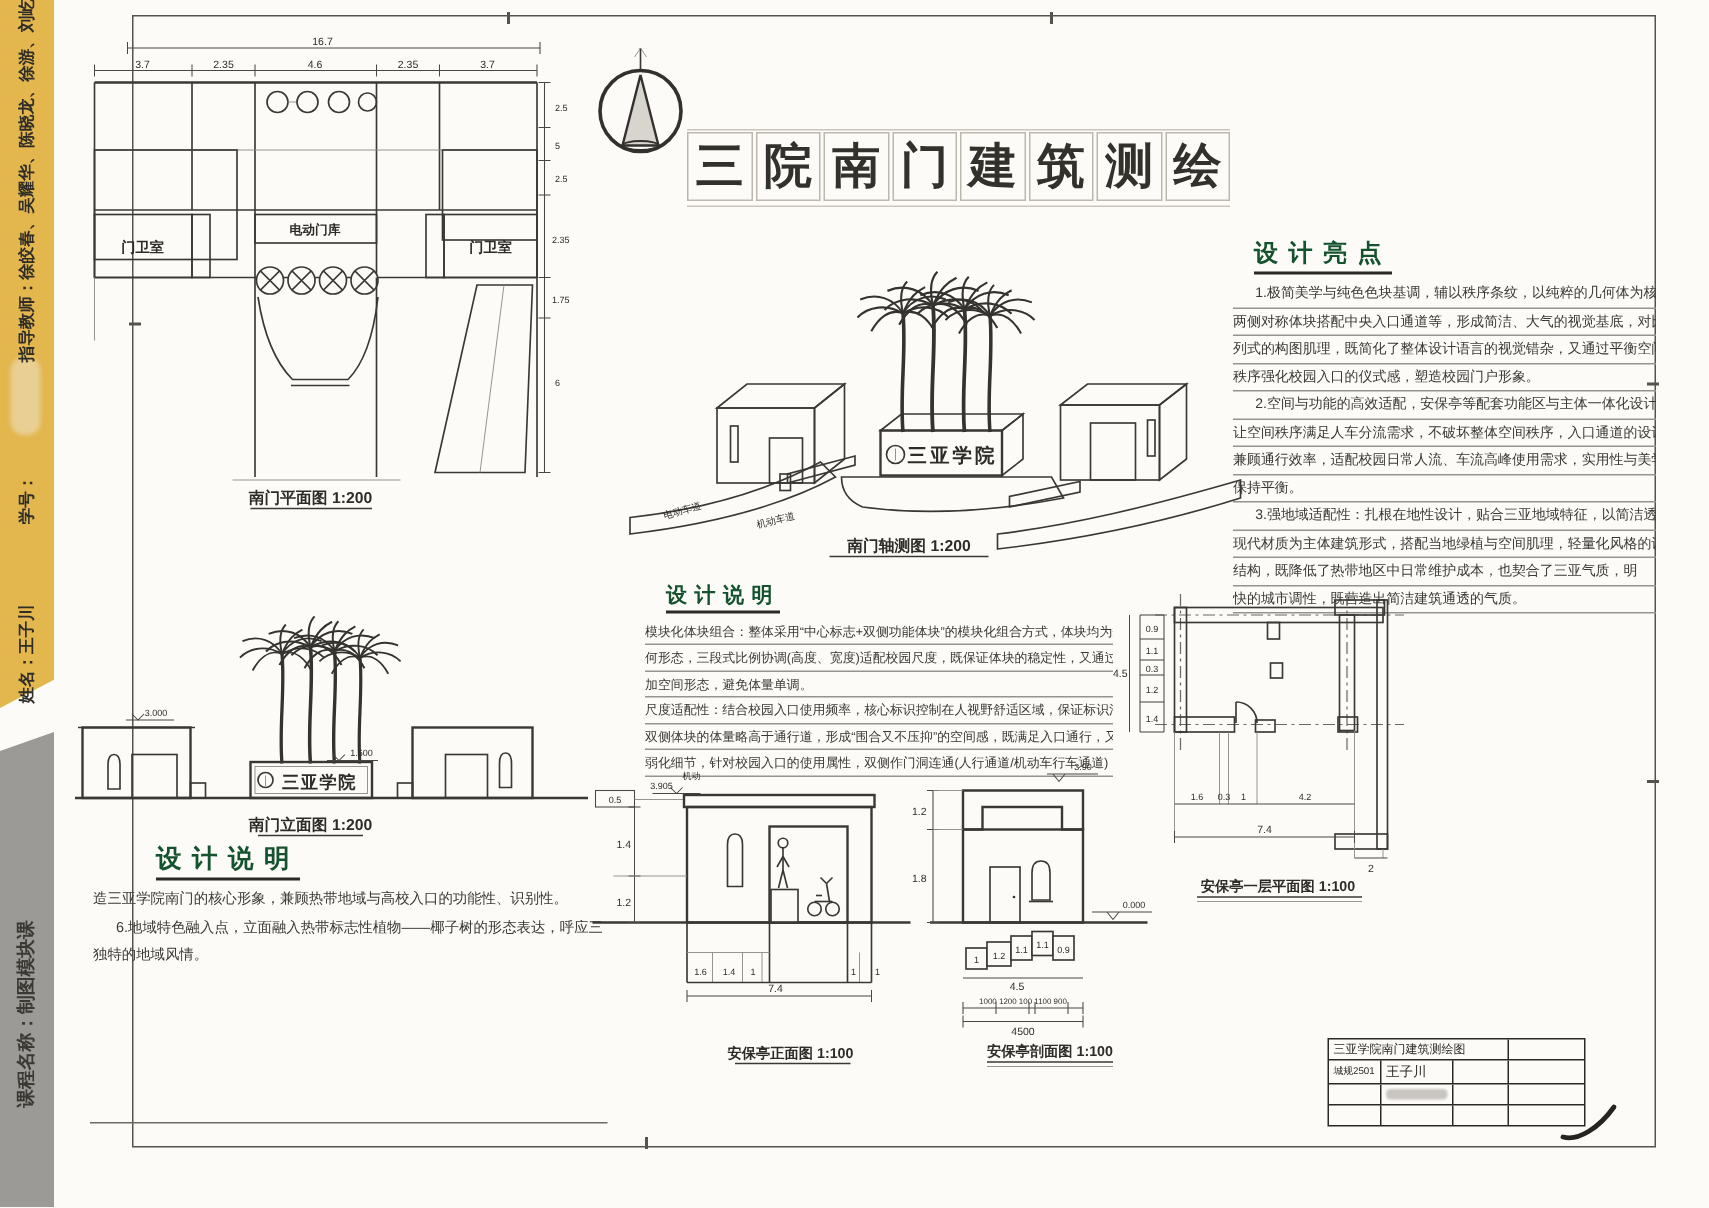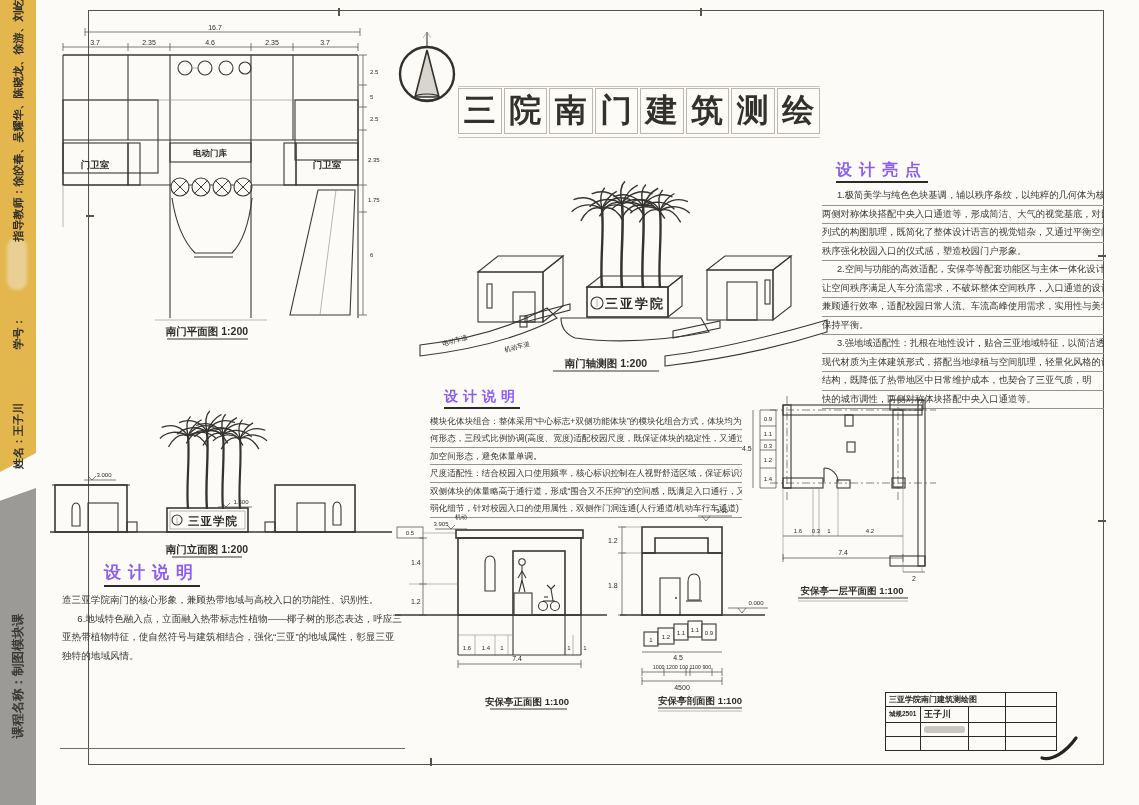--- a/index.html
+++ b/index.html
@@ -17,21 +17,21 @@
   
   #frame{left:88px;top:10px;width:1014px;height:753px;border:1.6px solid #56534d;}
   .tick{position:absolute;background:#56534d;}
   
   #title-row{left:458px;top:86px;width:362px;height:48px;display:flex;gap:2px;
              border-top:1px solid #c9c5bc;border-bottom:1px solid #c9c5bc;padding:1px 0;}
   .title-cell{width:43px;height:44px;border:1px solid #bdb8ae;display:flex;align-items:center;justify-content:center;
               font-size:32px;font-weight:bold;color:#33312c;letter-spacing:0;}
   
   .hblock{line-height:0;}
-  .hblock h3{margin:0 0 4px 14px;font-size:16px;letter-spacing:7px;color:#8b5cf6;
+  .hblock h3{margin:0 0 4px 14px;font-size:16px;letter-spacing:7px;color:#14532d;
              display:inline-block;border-bottom:2.5px double #2c2a26;padding-bottom:2px;line-height:1.2;}
   .hline{margin:0;font-size:9.3px;line-height:17.5px;color:#3a3833;white-space:nowrap;overflow:hidden;
          border-bottom:1px solid #96938c;}
   .hline.ind{text-indent:1.6em;}
   #desc-mid .hline{font-size:8.6px;line-height:16.5px;}
   #desc-bottom h3{font-size:17px;}
   #desc-bottom .hline{font-size:9.6px;line-height:18.5px;border-bottom:none;}
   #bottom-rule{left:60px;top:748px;width:345px;height:0;border-top:1.2px solid #6e6b65;}
   
   svg{overflow:visible;}
@@ -43,21 +43,21 @@
   .t-dim{font-size:7px;}
   .t-dim-s{font-size:6px;}
   .t-cap{font-size:10.5px;font-weight:bold;}
   .t-room{font-size:9.5px;font-weight:bold;}
   .t-sign{font-size:13px;font-weight:bold;letter-spacing:2px;}
   
   #titleblock{left:885px;top:692px;width:170px;border:1.6px solid #2b2925;background:#fcfbf8;}
   #titleblock .tb-row{display:flex;border-bottom:1px solid #2b2925;}
   #titleblock .tb-row:last-child{border-bottom:none;}
   .tb-cell{border-right:1px solid #2b2925;box-sizing:border-box;display:flex;align-items:center;
-           padding:0 3px;font-size:8px;font-weight:bold;color:#2b2925;overflow:hidden;white-space:nowrap;text-align:center;}
+           padding:0 3px;font-size:8px;font-weight:normal;color:#2b2925;overflow:hidden;white-space:nowrap;text-align:center;}
   .tb-cell:last-child{border-right:none;}
   #tb-blur{width:42px;height:7px;background:#c9c6c1;border-radius:3px;filter:blur(0.6px);margin:auto;}
 </style>
 </head>
 <body>
 
 <div id="stage">
 
   <svg width="0" height="0" class="abs" aria-hidden="true">
     <defs>
@@ -274,21 +274,21 @@
     <p class="hline">两侧对称体块搭配中央入口通道等，形成简洁、大气的视觉基底，对比精细材质</p>
     <p class="hline">列式的构图肌理，既简化了整体设计语言的视觉错杂，又通过平衡空间</p>
     <p class="hline">秩序强化校园入口的仪式感，塑造校园门户形象。</p>
     <p class="hline ind">2.空间与功能的高效适配，安保亭等配套功能区与主体一体化设计，</p>
     <p class="hline">让空间秩序满足人车分流需求，不破坏整体空间秩序，入口通道的设计</p>
     <p class="hline">兼顾通行效率，适配校园日常人流、车流高峰使用需求，实用性与美学性</p>
     <p class="hline">保持平衡。</p>
     <p class="hline ind">3.强地域适配性：扎根在地性设计，贴合三亚地域特征，以简洁透明的</p>
     <p class="hline">现代材质为主体建筑形式，搭配当地绿植与空间肌理，轻量化风格的设计</p>
     <p class="hline">结构，既降低了热带地区中日常维护成本，也契合了三亚气质，明</p>
-    <p class="hline">快的城市调性，两侧对称体块搭配中央入口通道等。</p>
+    <p class="hline">快的城市调性，既营造出简洁建筑通透的气质。</p>
   </div>
 
   <div class="abs hblock" id="desc-mid" style="left:430px;top:388px;width:312px;">
     <h3 style="font-size:14px;letter-spacing:5px;">设计说明</h3>
     <p class="hline">模块化体块组合：整体采用“中心标志+双侧功能体块”的模块化组合方式，体块均为规则的几</p>
     <p class="hline">何形态，三段式比例协调(高度、宽度)适配校园尺度，既保证体块的稳定性，又通过体块间凹口、过渡，增</p>
     <p class="hline">加空间形态，避免体量单调。</p>
     <p class="hline">尺度适配性：结合校园入口使用频率，核心标识控制在人视野舒适区域，保证标识清晰可读性，</p>
     <p class="hline">双侧体块的体量略高于通行道，形成“围合又不压抑”的空间感，既满足入口通行，又保证视觉通透，</p>
     <p class="hline">弱化细节，针对校园入口的使用属性，双侧作门洞连通(人行通道/机动车行车通道)，轴测</p>
@@ -341,21 +341,20 @@
     <line x1="0" y1="147" x2="342" y2="147" class="ln2"></line>
 
     <text x="157" y="168" text-anchor="middle" class="t-cap">南门立面图 1:200</text>
     <line x1="122" y1="172" x2="192" y2="172" class="ln"></line>
   </svg>
 
   <div class="abs hblock" id="desc-bottom" style="left:62px;top:563px;width:345px;">
     <h3 style="margin-left:42px;">设计说明</h3>
     <p class="hline">造三亚学院南门的核心形象，兼顾热带地域与高校入口的功能性、识别性。</p>
     <p class="hline ind">6.地域特色融入点，立面融入热带标志性植物——椰子树的形态表达，呼应三</p>
-    <p class="hline">亚热带植物特征，使自然符号与建筑相结合，强化“三亚”的地域属性，彰显三亚</p>
     <p class="hline">独特的地域风情。</p>
   </div>
   <div id="bottom-rule" class="abs"></div>
 
   <svg class="abs" style="left:395px;top:505px;" width="215" height="212" viewBox="0 0 215 212">
     <text x="66" y="14" text-anchor="middle" class="t-dim-s">机动</text>
 
     <rect x="2" y="22" width="26" height="11" class="dimln" fill="none"></rect>
     <text x="15" y="30" text-anchor="middle" class="t-dim-s">0.5</text>
     <line x1="28" y1="28" x2="61" y2="28" class="lnl"></line>

